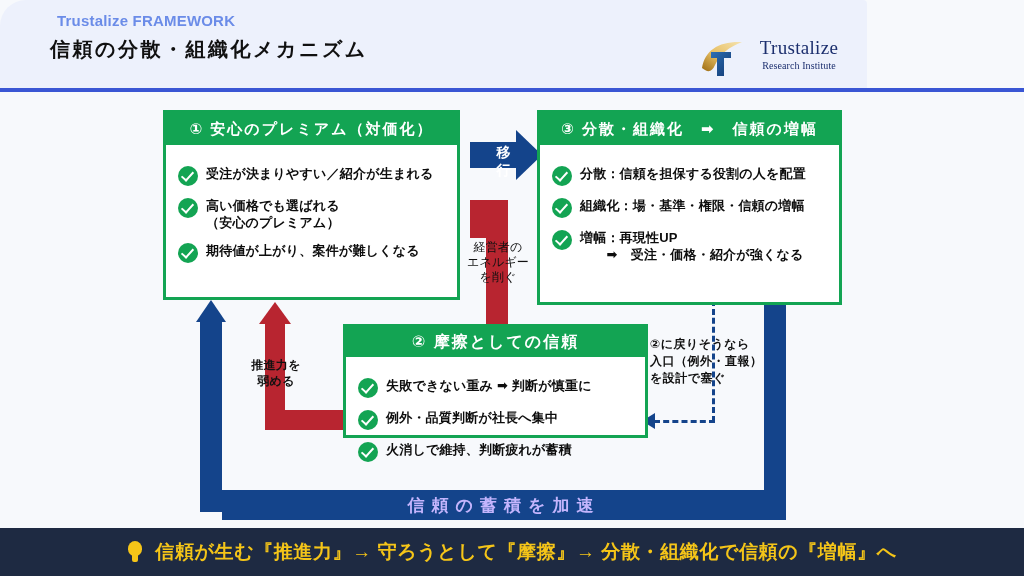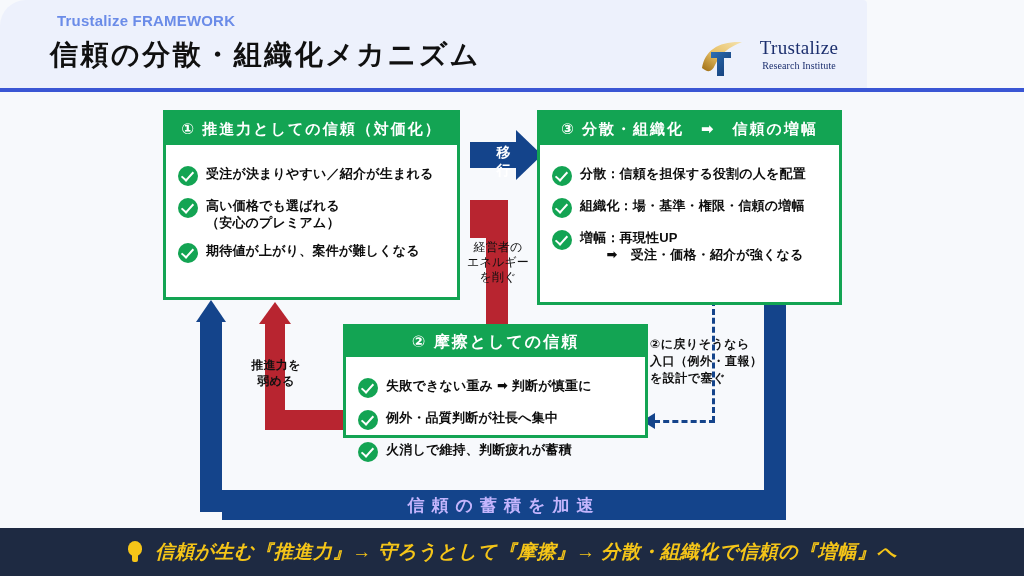--- a/index.html
+++ b/index.html
@@ -26,21 +26,21 @@
     position: absolute; left: 0; top: 88px; width: 1024px; height: 4px;
     background: #3a56d4;
   }
   #eyebrow {
     position: absolute; left: 57px; top: 12px;
     font-size: 15px; font-weight: bold; color: #6b8ce8;
     letter-spacing: .2px; white-space: nowrap;
   }
   #slide-title {
     position: absolute; left: 50px; top: 36px;
-    font-size: 28px; font-weight: bold; color: #101010;
+    font-size: 20px; font-weight: bold; color: #101010;
     letter-spacing: 2.5px; white-space: nowrap;
   }
 
   
   #logo { position: absolute; right: 18px; top: 36px; width: 150px; height: 46px; }
   #logo-mark { position: absolute; left: 0; top: 2px; width: 46px; height: 42px; }
   #logo-text { position: absolute; left: 50px; top: 1px; width: 100px; text-align: center; }
   #logo-name {
     font-family: "Liberation Serif", "DejaVu Serif", serif;
     font-size: 19px; color: #1c2f6e; letter-spacing: .3px; line-height: 22px;
@@ -171,21 +171,21 @@
     position: absolute; left: 222px; top: 398px; width: 564px; height: 30px;
     background: #14448b; color: #c4b5fd;
     display: flex; align-items: center; justify-content: center;
     font-size: 17px; font-weight: bold; letter-spacing: 7px;
   }
 
   
   #footer {
     position: absolute; left: 0; top: 528px; width: 1024px; height: 48px;
     background: #1e2a42;
-    display: flex; align-items: center; justify-content: center; font-style: italic;
+    display: flex; align-items: center; justify-content: center;
   }
   #bulb { width: 16px; height: 22px; position: relative; margin-right: 12px; }
   #bulb .glass {
     position: absolute; left: 1px; top: 0; width: 14px; height: 15px;
     border-radius: 50% 50% 45% 45%; background: #f5c518;
   }
   #bulb .base {
     position: absolute; left: 5px; top: 14px; width: 6px; height: 7px;
     background: #f5c518; border-radius: 0 0 2px 2px;
   }
@@ -250,21 +250,21 @@
     <div id="rd-stem"></div>
     <div id="rd-head"></div>
     <div id="rd-label">経営者の<br>エネルギー<br>を削ぐ</div>
 
     <div id="dash-v"></div>
     <div id="dash-h"></div>
     <div id="dash-head"></div>
     <div id="dash-note">②に戻りそうなら<br>入口（例外・直報）<br>を設計で塞ぐ</div>
 
     <div class="card" id="card1">
-      <div class="card-head">① 推進力としての信頼（対価化）</div>
+      <div class="card-head">① 安心のプレミアム（対価化）</div>
       <div class="card-body">
         <div class="bullet">
           <span class="chk"></span>
           <span class="btxt">受注が決まりやすい／紹介が生まれる</span>
         </div>
         <div class="bullet">
           <span class="chk"></span>
           <span class="btxt">高い価格でも選ばれる<br>（安心のプレミアム）</span>
         </div>
         <div class="bullet">

